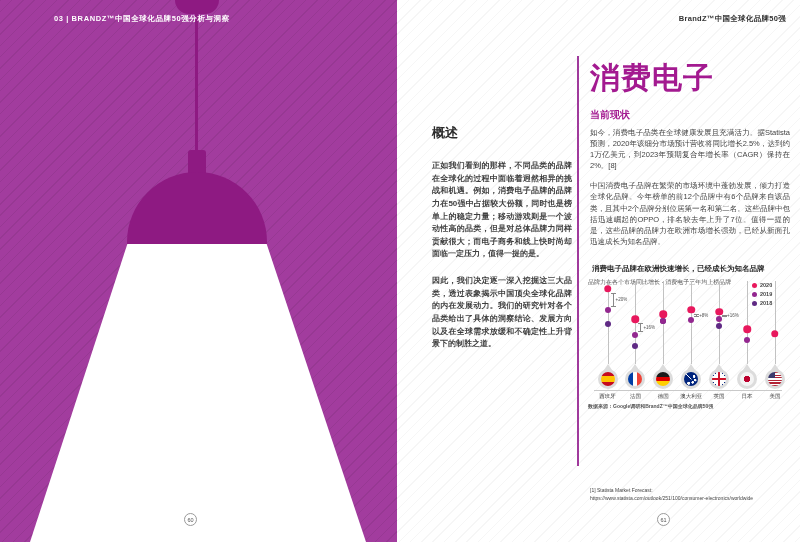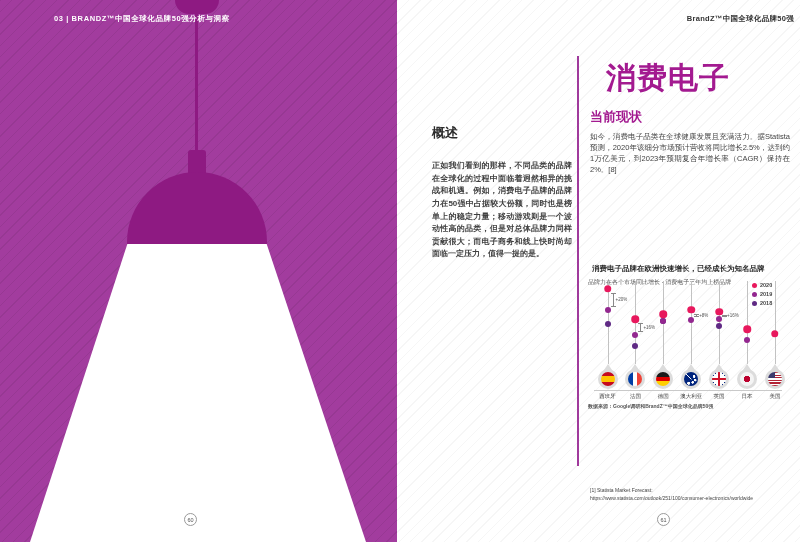--- a/index.html
+++ b/index.html
@@ -45,44 +45,44 @@
     font-size:45px;font-weight:900;color:#9e2d97;letter-spacing:1px;
   }
   
   .page-right{
     position:absolute;left:397px;top:0;width:403px;height:542px;
     background:
       repeating-linear-gradient(135deg, rgba(0,0,0,0.035) 0 1px, transparent 1px 8px),
       #ffffff;
   }
   .rp-header{
-    position:absolute;right:6px;top:14px;
+    position:absolute;right:14px;top:14px;
     font-size:7.5px;font-weight:bold;color:#333;letter-spacing:0.3px;margin-left:15px;
   }
   .col-rule{
     position:absolute;left:577px;top:56px;width:2px;height:410px;background:#a03a9c;
   }
   .col-mid{
     position:absolute;left:432px;top:124px;width:140px;
   }
   .col-mid h3{
     margin:0 0 18px 0;font-size:13px;font-weight:bold;color:#2b2b2b;
   }
   .col-mid p{
     margin:0 0 14px 0;font-size:8px;line-height:1.58;color:#3f3f3f;
     text-align:justify;font-weight:bold;
   }
   .col-right{
     position:absolute;left:590px;top:58px;width:200px;
   }
   .col-right h1{
-    margin:0 0 9px 16px;font-size:30px;font-weight:900;color:#a31a90;letter-spacing:1px;
+    margin:0 0 9px 0;font-size:30px;font-weight:900;color:#a31a90;letter-spacing:1px;
   }
   .col-right h4{
-    margin:0 0 5px 0;font-size:13px;font-weight:bold;color:#a31a90;
+    margin:0 0 5px 0;font-size:10px;font-weight:bold;color:#a31a90;
   }
   .col-right p{
     margin:0 0 9px 0;font-size:7.5px;line-height:1.48;color:#444;text-align:justify;
   }
   
   .chart{
     position:absolute;left:588px;top:260px;width:204px;height:146px;
   }
   .chart-title{font-size:7.5px;font-weight:bold;color:#2b2b2b;margin:4px;}
   .chart-sub{font-size:6px;color:#555;margin:1px 0 0 0;}
@@ -166,26 +166,28 @@
     <div class="page-num pn-left">60</div>
   </div>
 
   <div class="page-right"></div>
   <div class="rp-header">BrandZ™中国全球化品牌50强</div>
   <div class="col-rule"></div>
 
   <div class="col-mid">
     <h3>概述</h3>
     <p>正如我们看到的那样，不同品类的品牌在全球化的过程中面临着迥然相异的挑战和机遇。例如，消费电子品牌的品牌力在50强中占据较大份额，同时也是榜单上的稳定力量；移动游戏则是一个波动性高的品类，但是对总体品牌力同样贡献很大；而电子商务和线上快时尚却面临一定压力，值得一提的是。</p>
+    <p>因此，我们决定逐一深入挖掘这三大品类，透过表象揭示中国顶尖全球化品牌的内在发展动力。我们的研究针对各个品类给出了具体的洞察结论、发展方向以及在全球需求放缓和不确定性上升背景下的制胜之道。</p>
   </div>
 
   <div class="col-right">
     <h1>消费电子</h1>
     <h4>当前现状</h4>
     <p>如今，消费电子品类在全球健康发展且充满活力。据Statista预测，2020年该细分市场预计营收将同比增长2.5%，达到约1万亿美元，到2023年预期复合年增长率（CAGR）保持在2%。[8]</p>
+    <p>中国消费电子品牌在繁荣的市场环境中蓬勃发展，倾力打造全球化品牌。今年榜单的前12个品牌中有6个品牌来自该品类，且其中2个品牌分别位居第一名和第二名。这些品牌中包括迅速崛起的OPPO，排名较去年上升了7位。值得一提的是，这些品牌的品牌力在欧洲市场增长强劲，已经从新面孔迅速成长为知名品牌。</p>
   </div>
 
   <div class="chart">
     <p class="chart-title">消费电子品牌在欧洲快速增长，已经成长为知名品牌</p>
     <p class="chart-sub">品牌力在各个市场同比增长 - 消费电子三年均上榜品牌</p>
     <div class="plot" id="plot">
         <div class="vline" style="left: 19.5px; top: 21px; height: 83px;"></div>
         <div class="pin" style="left: 9.5px; top: 109px;">
           <div class="flag spain"></div>
         </div>

